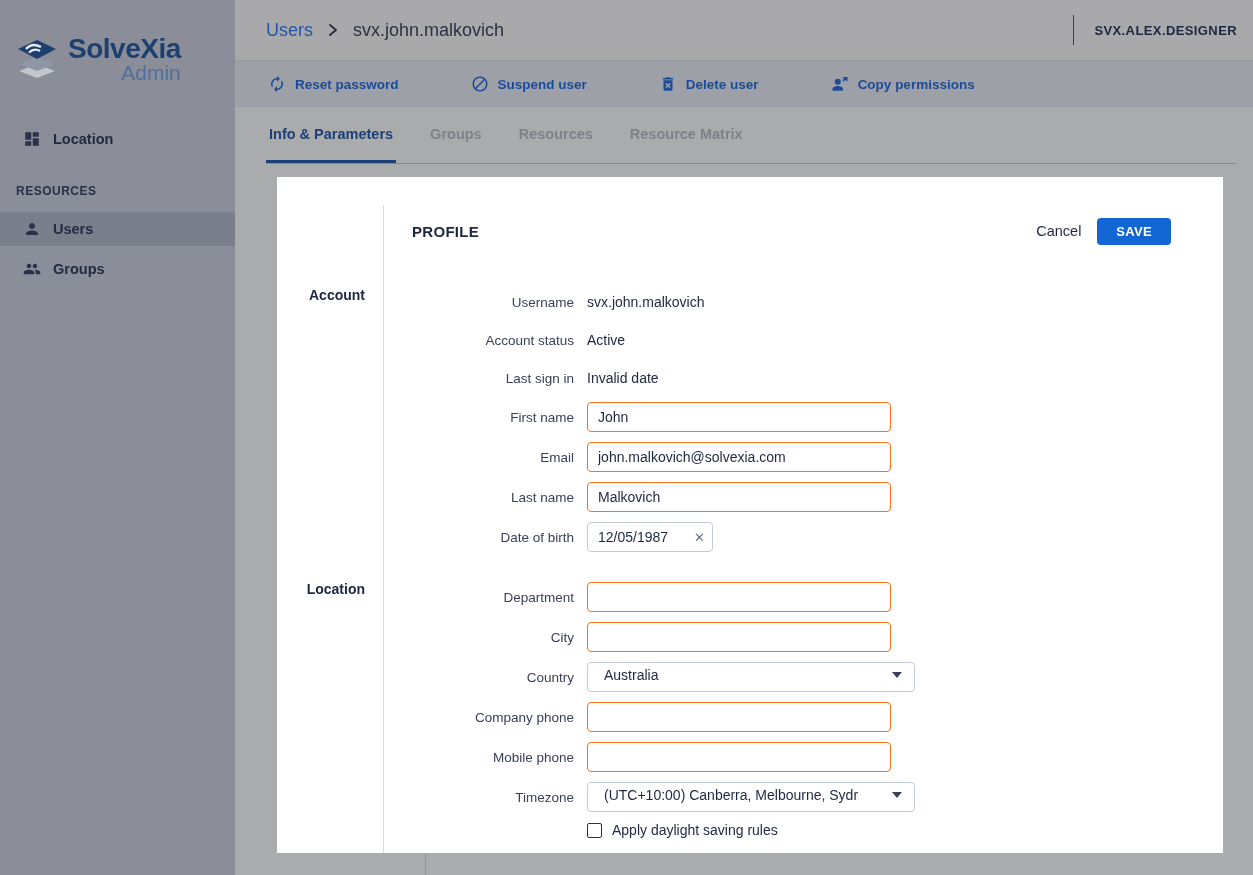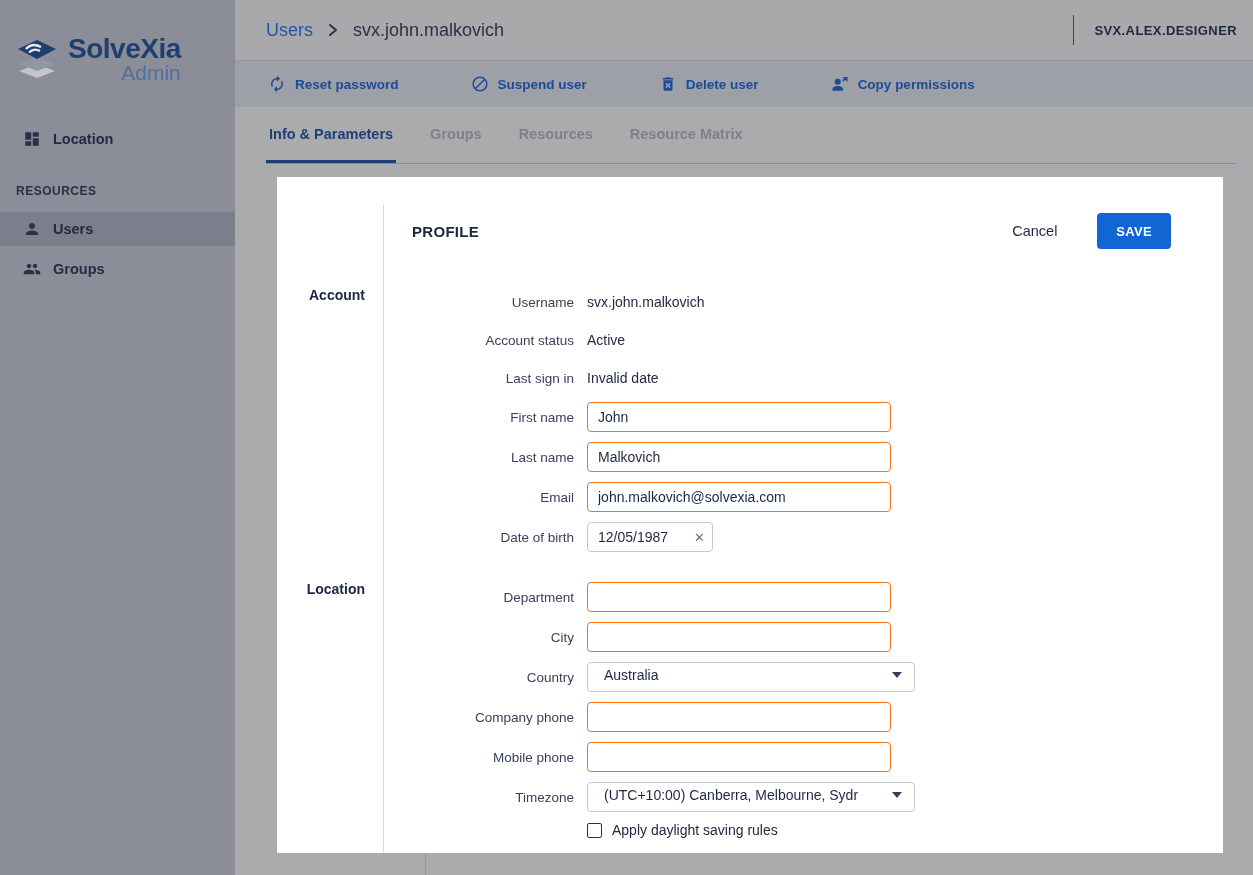--- a/index.html
+++ b/index.html
@@ -56,25 +56,25 @@
 
   .label-col { width:106px; flex:0 0 106px; position:relative; }
   .section-label { position:absolute; right:18px; font-size:14px; font-weight:bold; color:#1e2742; white-space:nowrap; }
   .section-label.account { top:110px; }
   .section-label.location { top:404px; }
 
   .form-col { flex:1; border-left:1px solid #d7dade; margin-top:28px; padding-bottom:10px; }
   .card-header { height:52px; display:flex; align-items:center; justify-content:space-between;
     padding:0 52px 0 28px; }
   .card-title { font-size:15px; font-weight:bold; letter-spacing:0.3px; color:#1e2742; }
-  .header-actions { display:flex; align-items:center; gap:40px; }
+  .header-actions { display:flex; align-items:center; gap:16px; }
   .cancel-btn { font-size:14.5px; color:#1e2742; cursor:pointer; }
   .save-btn { background:var(--accent,#1266d3); color:#fff; border:none; border-radius:4px;
     font-family:inherit; font-size:13px; font-weight:bold; letter-spacing:0.3px;
-    padding:0 19px; height:36px; cursor:pointer; }
+    padding:0 19px; height:27px; cursor:pointer; }
 
   .spacer-a { height:26px; } .spacer-b { height:20px; }
   .frow { display:flex; align-items:center; }
   .frow.static { height:38px; }
   .frow.field { height:40px; }
   .frow.check { height:26px; }
   .flabel { width:190px; flex:0 0 190px; text-align:right; font-size:13.5px; color:#39415a; padding-right:0; }
   .fvalue { margin-left:13px; font-size:14px; color:#232b45; }
   .fctrl { margin-left:13px; }
   input.text { width:304px; height:30px; border:1px solid #f97316; border-radius:4px;
@@ -241,26 +241,26 @@
         <div class="frow static">
           <span class="flabel">Last sign in</span>
           <span class="fvalue">Invalid date</span>
         </div>
 
         <div class="frow field">
           <span class="flabel">First name</span>
           <span class="fctrl"><input class="text" type="text" value="John" style=""></span>
         </div>
         <div class="frow field">
+          <span class="flabel">Email</span>
+          <span class="fctrl"><input class="text" type="text" value="john.malkovich@solvexia.com" style=""></span>
+        </div>
+        <div class="frow field">
           <span class="flabel">Last name</span>
           <span class="fctrl"><input class="text" type="text" value="Malkovich" style=""></span>
-        </div>
-        <div class="frow field">
-          <span class="flabel">Email</span>
-          <span class="fctrl"><input class="text" type="text" value="john.malkovich@solvexia.com" style=""></span>
         </div>
         <div class="frow field">
           <span class="flabel">Date of birth</span>
           <span class="date-wrap">
             <input class="date" type="text" value="12/05/1987" style="">
             <span class="clear-x">✕</span>
           </span>
         </div>
 
         <div class="spacer-b"></div>

